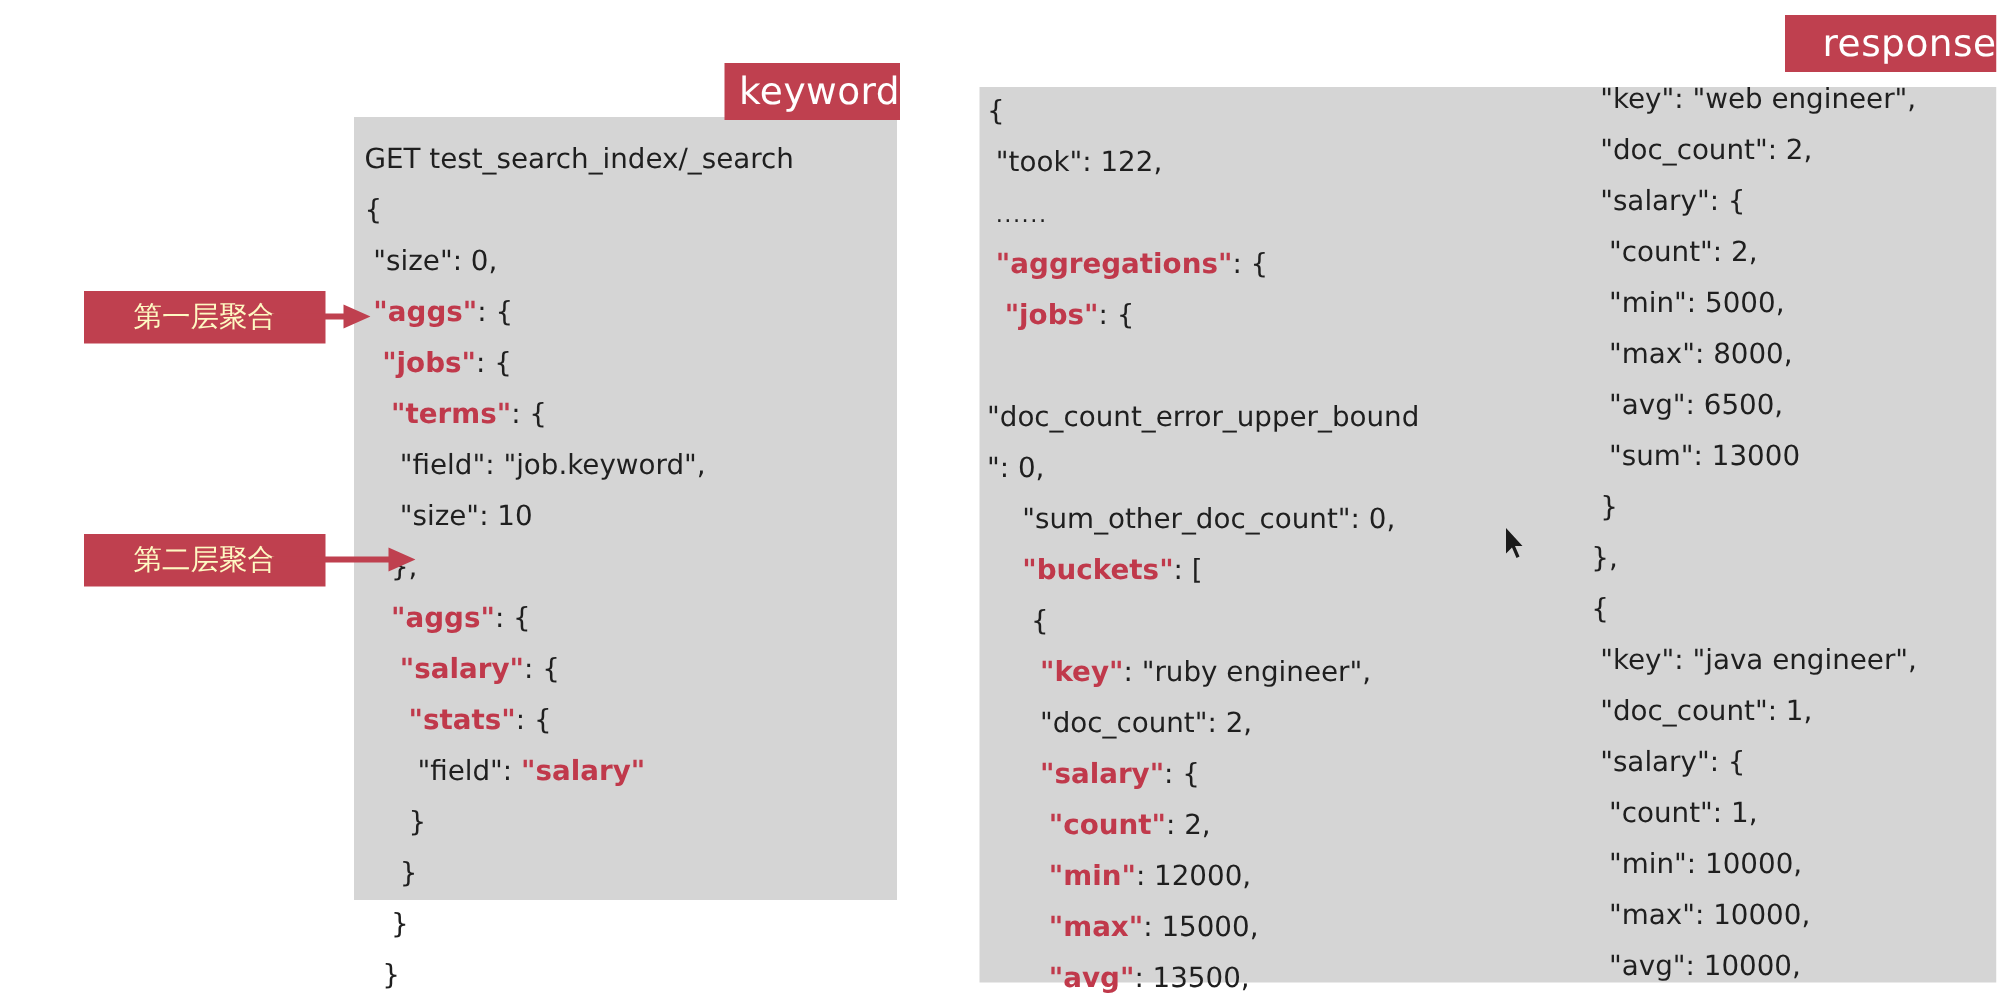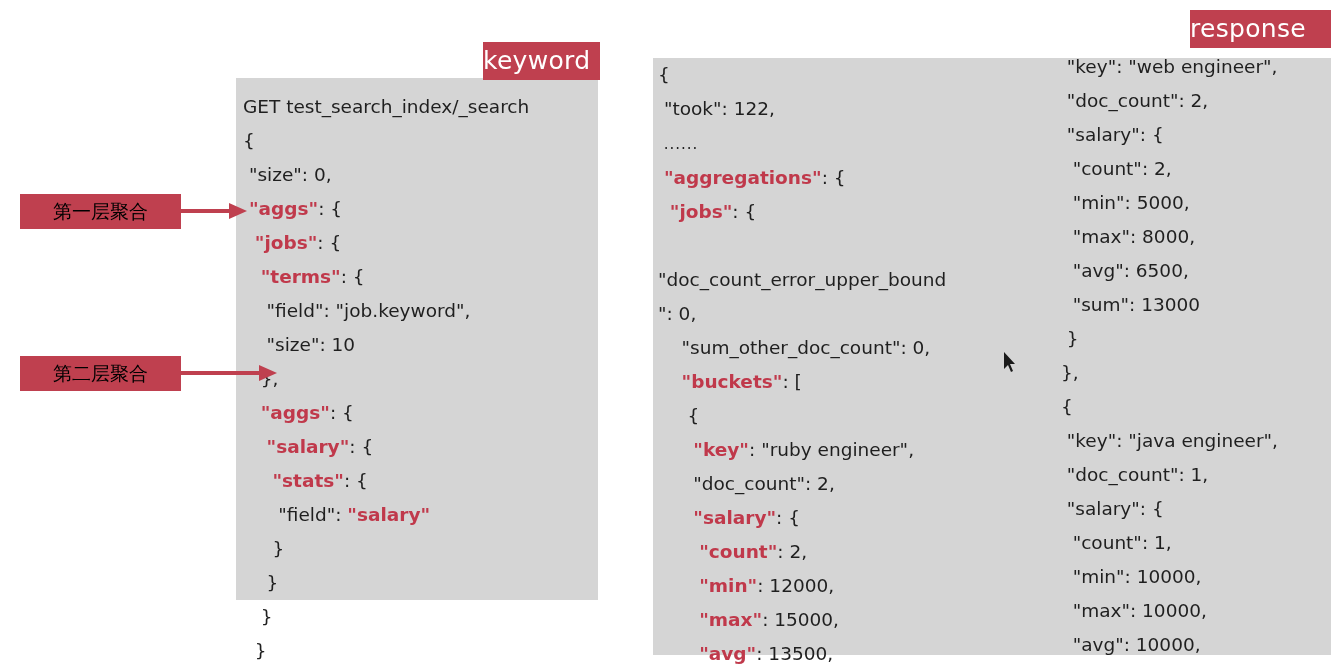--- a/index.html
+++ b/index.html
@@ -34,21 +34,21 @@
     height: 597px;
   }
 
   
   .badge {
     position: absolute;
     background: #bf404f;
     color: #ffffff;
     font-size: 25px;
     line-height: 38px;
-    text-align: left;
+    text-align: right;
     letter-spacing: 0.3px;
     white-space: nowrap;
   }
   #badge-request {
     left: 483px;
     top: 42px;
     width: 117px;
     height: 38px;
   }
   #badge-response {
@@ -71,26 +71,27 @@
   .code .dots { letter-spacing: 1px; font-size: 15px; }
 
   #request-code { left: 243px; top: 90px; }
   #response-col-left { left: 658px; top: 58px; }
   #response-col-right { left: 1055px; top: 50px; }
 
   
   .anno-label {
     position: absolute;
     background: #bf404f;
-    color: #000000;
+    color: #fef9c3;
     font-size: 19px;
     line-height: 35px;
     text-align: center;
     white-space: nowrap;
     font-family: "DejaVu Sans", "Liberation Sans", sans-serif;
+    margin-left: 36px;
   }
   #anno-label-1 { left: 20px; top: 194px; width: 161px; height: 35px; }
   #anno-label-2 { left: 20px; top: 356px; width: 161px; height: 35px; }
 
   .anno-arrow {
     position: absolute;
     height: 22px;
   }
 
   

